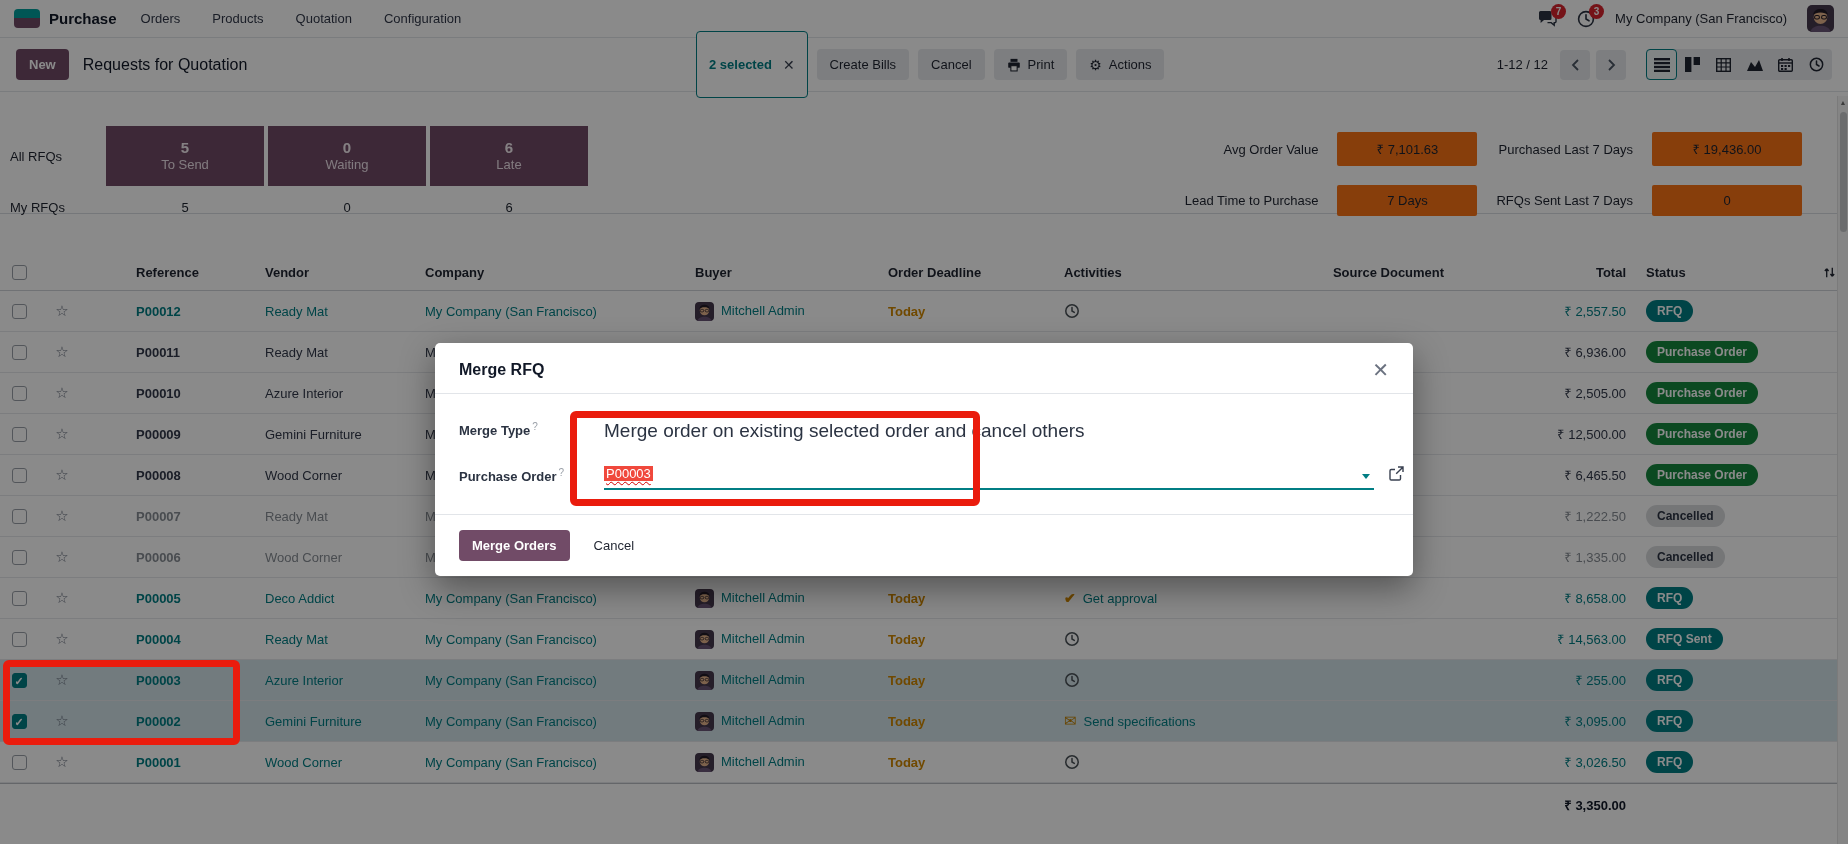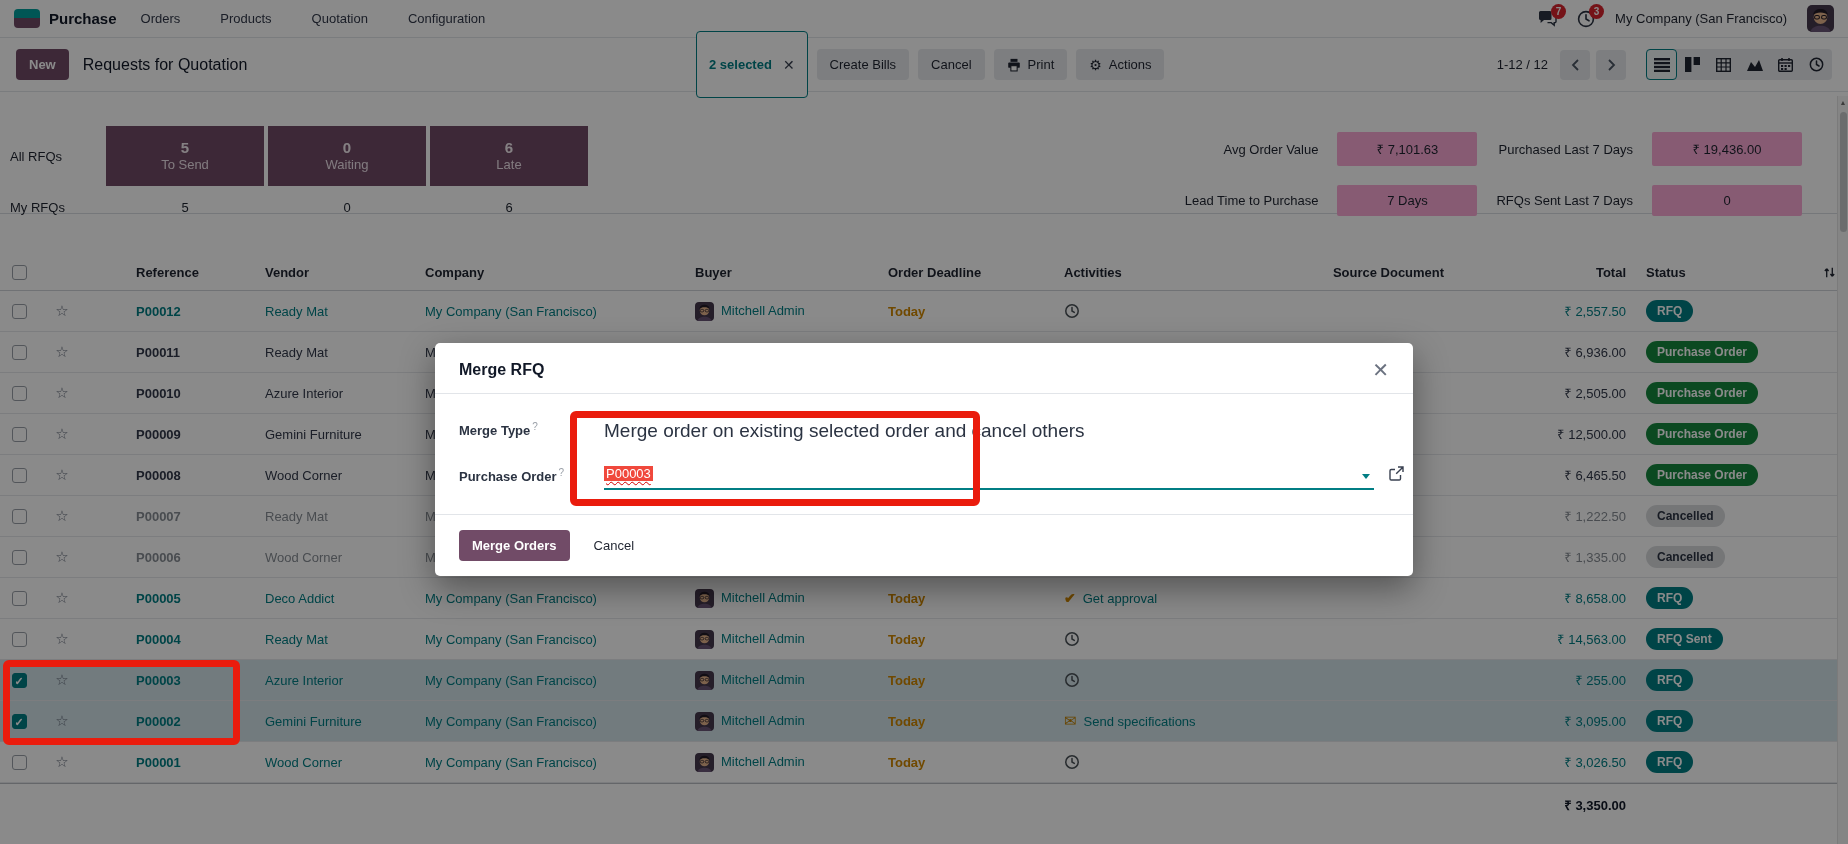--- a/index.html
+++ b/index.html
@@ -12,21 +12,21 @@
   body{font-family:"Liberation Sans",sans-serif;font-size:13px;color:var(--dark);background:#fff;position:relative;}
   .screen{position:absolute;inset:0;background:#fff;}
 
   
   .topbar{height:38px;display:flex;align-items:center;padding:0 14px;border-bottom:1px solid var(--border);background:#fff;gap:24px;}
   .brand{display:flex;align-items:center;gap:9px;}
   .applogo{width:26px;height:19px;border-radius:4px;overflow:hidden;display:flex;flex-direction:column;}
   .applogo .t{flex:1;background:#00A09D;}
   .applogo .b{flex:1.2;background:#714B67;}
   .appname{font-size:15px;font-weight:700;color:#111827;}
-  .menus{display:flex;gap:40px;}
+  .menus{display:flex;gap:32px;}
   .menu-item{color:var(--dark);cursor:pointer;}
   .topbar-right{margin-left:auto;display:flex;align-items:center;gap:20px;}
   .icon-wrap{position:relative;display:inline-flex;}
   .nbadge{position:absolute;top:-6px;right:-9px;background:var(--badge);color:#fff;font-size:10px;font-weight:700;min-width:15px;height:15px;border-radius:8px;display:flex;align-items:center;justify-content:center;padding:0 3px;}
   .companyname{color:#1f2430;}
   .avatar-lg{width:27px;height:27px;border-radius:5px;overflow:hidden;display:block;}
 
   
   .controlbar{height:54px;display:flex;align-items:center;padding:0 16px;background:#fff;border-bottom:1px solid var(--border);}
   .btn{border:none;border-radius:4px;padding:8px 13px;font-size:13px;font-family:inherit;cursor:pointer;display:inline-flex;align-items:center;gap:7px;background:var(--btn);color:#1f2430;font-weight:500;}
@@ -44,21 +44,21 @@
 
   
   .dashboard{display:flex;align-items:flex-start;padding:34px 0 14px 0;border-bottom:1px solid #d9dde1;background:#fff;height:122px;}
   .dash-left{display:grid;grid-template-columns:96px 158px 158px 158px;grid-template-rows:60px 38px;column-gap:4px;row-gap:2px;padding-left:6px;align-items:center;}
   .dash-rowlabel{color:#1f2430;padding-left:4px;}
   .kpibox{background:var(--purple);color:#efe2ea;height:60px;display:flex;flex-direction:column;align-items:center;justify-content:center;cursor:pointer;line-height:1.25;}
   .kpibox .v{font-size:15px;font-weight:600;color:#f6edf2;}
   .myval{text-align:center;color:#1f2430;cursor:pointer;}
   .dash-right{margin-left:auto;display:grid;grid-template-columns:auto 140px auto 150px;column-gap:26px;row-gap:24px;align-items:center;padding-right:46px;padding-top:6px;gap:19px;}
   .kpilabel{text-align:right;color:#1f2430;}
-  .kpival{background:#f9a8d4;border-radius:2px;text-align:center;padding:8px 6px;color:#1f2430;}
+  .kpival{background:#f97316;border-radius:2px;text-align:center;padding:8px 6px;color:#1f2430;}
 
   
   .listview{margin-top:40px;background:#fff;}
   .trow{display:grid;grid-template-columns:38px 48px 175px 160px 270px 185px 140px 240px 265px 115px 175px 1fr;align-items:center;height:41px;border-bottom:1px solid #e6e8eb;background:#fff;}
   .thead-row{height:37px;border-bottom:1px solid #cfd3d8;font-weight:700;color:#1f2430;}
   .cell{padding:0 4px;white-space:nowrap;overflow:hidden;}
   .c-check{display:flex;justify-content:center;}
   .c-star{display:flex;justify-content:center;color:#6b7280;font-size:15px;cursor:pointer;}
   .c-ref{padding-left:50px;}
   .c-deadline{padding-left:12px;}

